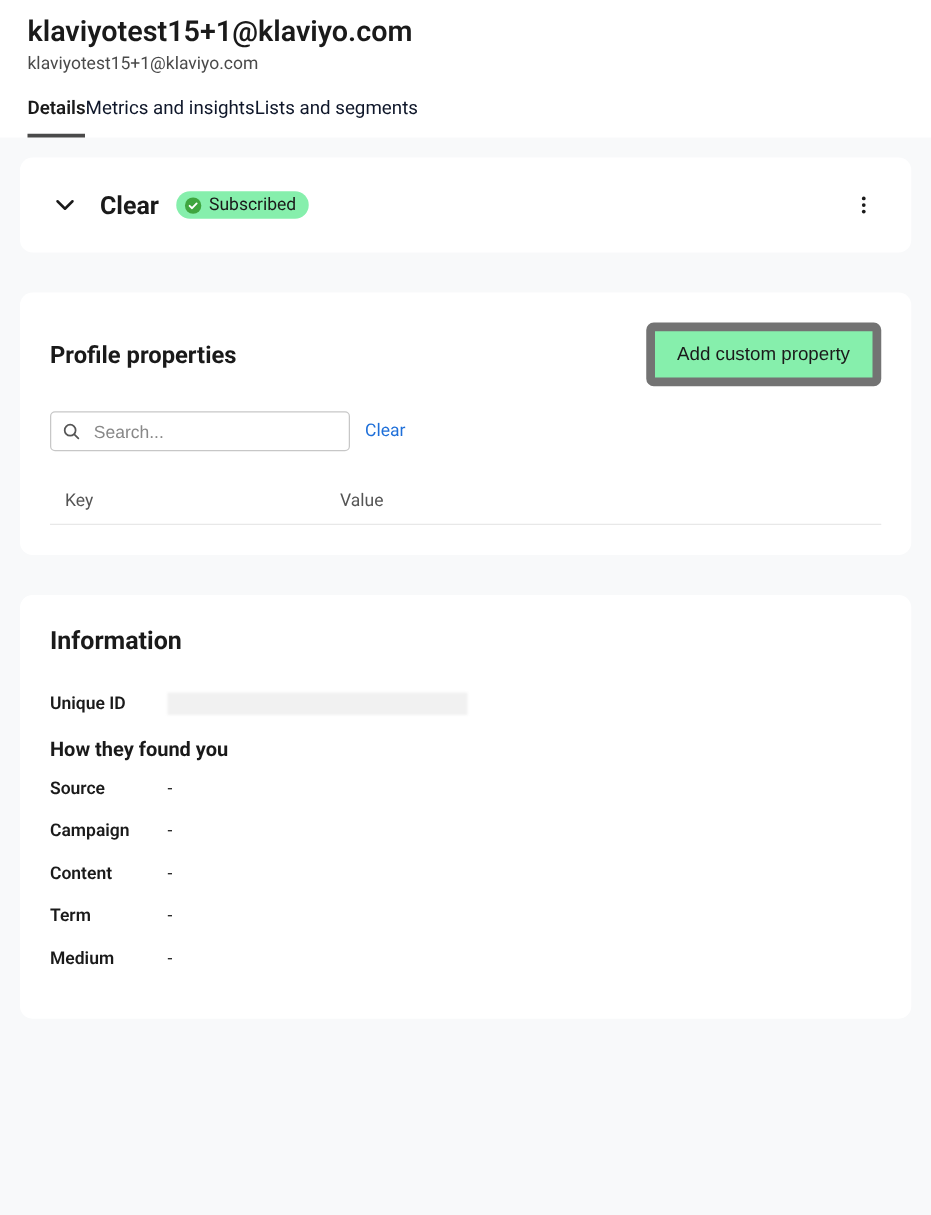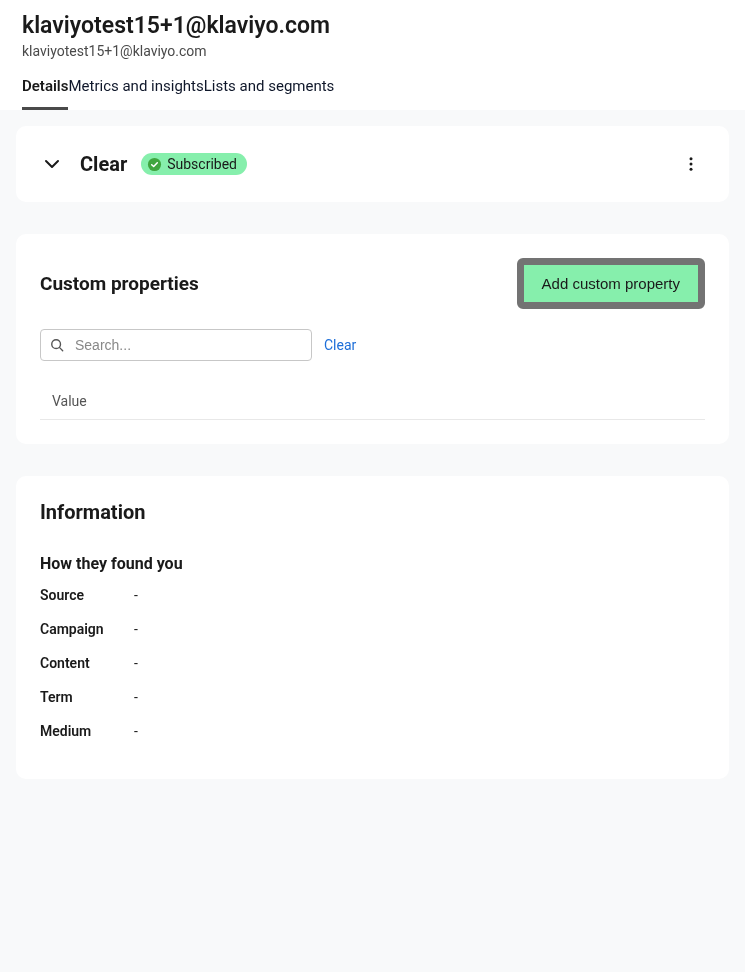--- a/index.html
+++ b/index.html
@@ -121,21 +121,21 @@
       cursor: pointer;
     }
     .search-row {
       display: flex;
       align-items: center;
       gap: 12px;
       padding: 20px 24px 8px 24px;
     }
     .search-box {
       position: relative;
-      width: 272px;
+      width: 240px;
     }
     .search-box input {
       width: 100%;
       border: 1px solid #c7c7c7;
       border-radius: 4px;
       padding: 7px 10px 7px 34px;
       font-size: 14px;
       color: #333;
     }
     .search-box input::placeholder {
@@ -249,44 +249,49 @@
       <svg viewBox="0 0 24 24" width="18" height="18">
           <circle cx="12" cy="5" r="2" fill="#1a1a1a"></circle>
           <circle cx="12" cy="12" r="2" fill="#1a1a1a"></circle>
           <circle cx="12" cy="19" r="2" fill="#1a1a1a"></circle>
         </svg>
     </span>
   </div>
 
   <div class="card">
     <div class="section-header">
-      <div class="section-title">Custom properties</div>
+      <div class="section-title">Profile properties</div>
       <button class="btn-outline">Add custom property</button>
     </div>
     <div class="search-row">
       <div class="search-box">
         <svg class="search-icon" viewBox="0 0 16 16">
             <circle cx="7" cy="7" r="5" fill="none" stroke="#555" stroke-width="1.6"></circle>
             <line x1="11" y1="11" x2="14.5" y2="14.5" stroke="#555" stroke-width="1.6" stroke-linecap="round"></line>
           </svg>
         <input type="text" placeholder="Search..." style="">
       </div>
       <span class="clear-link">Clear</span>
     </div>
     <div class="table-wrapper">
       <div class="table-header">
+        <div class="col-key">Key</div>
         <div class="col-value">Value</div>
         <div class="col-actions"></div>
       </div>
     </div>
   </div>
 
   <div class="card info-card">
     <div class="info-title">Information</div>
 
+    <div class="kv-row">
+      <span class="kv-key">Unique ID</span>
+      <span class="redacted"></span>
+    </div>
 
     <div class="how-section">
       <div class="info-subtitle">How they found you</div>
       <div class="kv-row">
         <span class="kv-key">Source</span>
         <span class="kv-val">-</span>
       </div>
       <div class="kv-row">
         <span class="kv-key">Campaign</span>
         <span class="kv-val">-</span>

